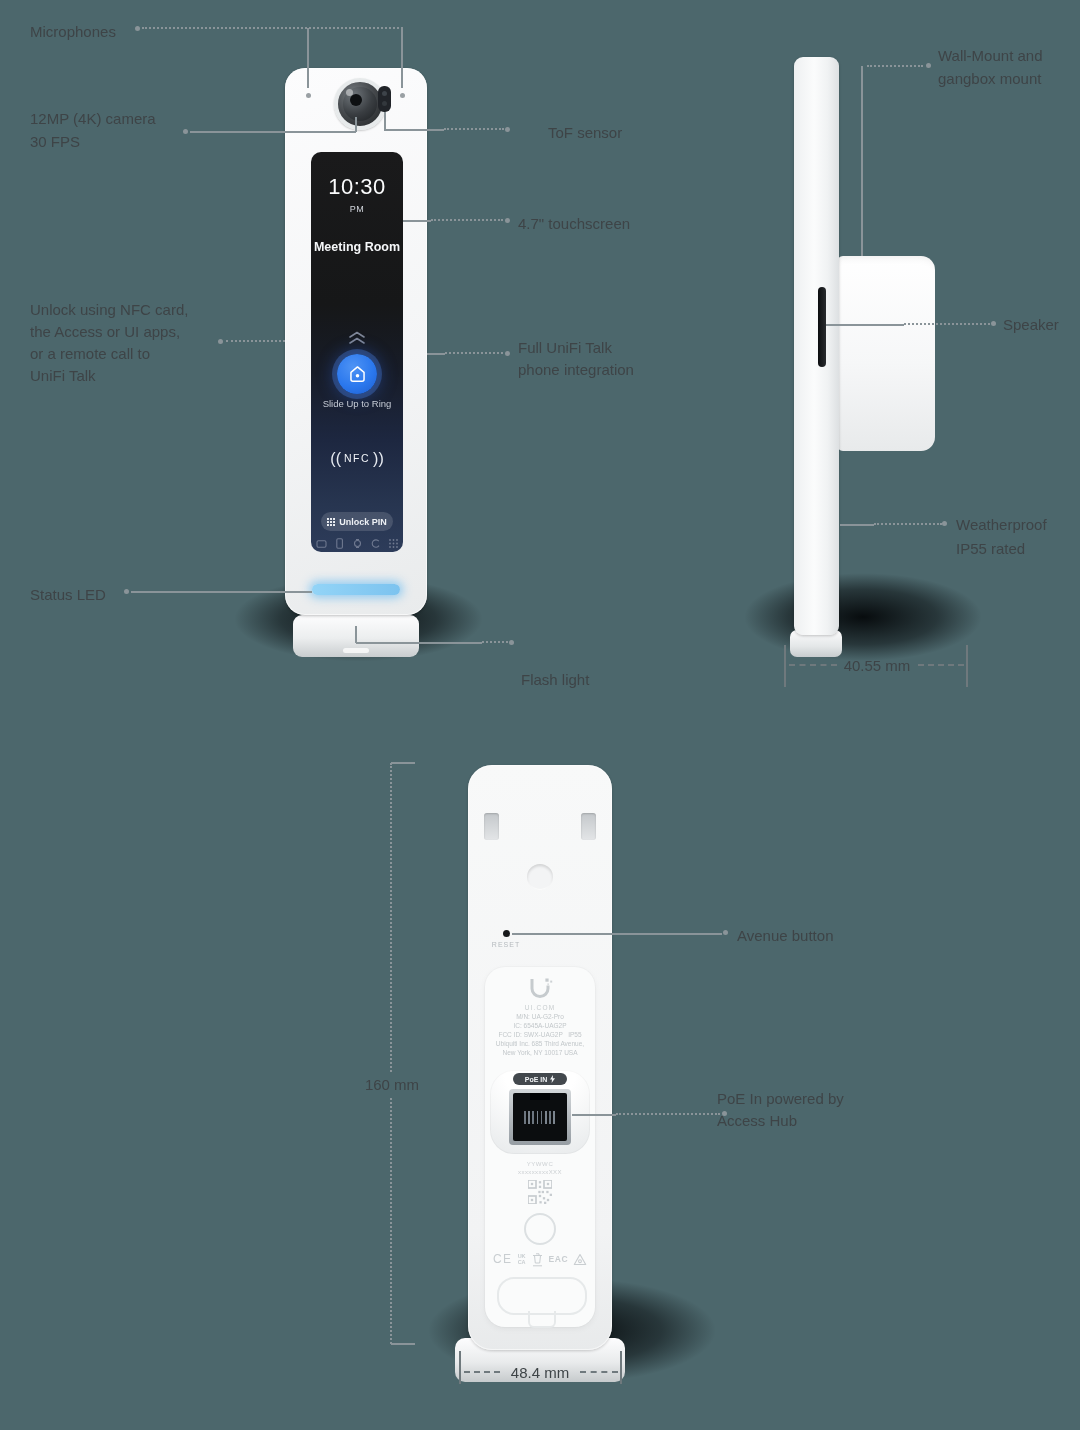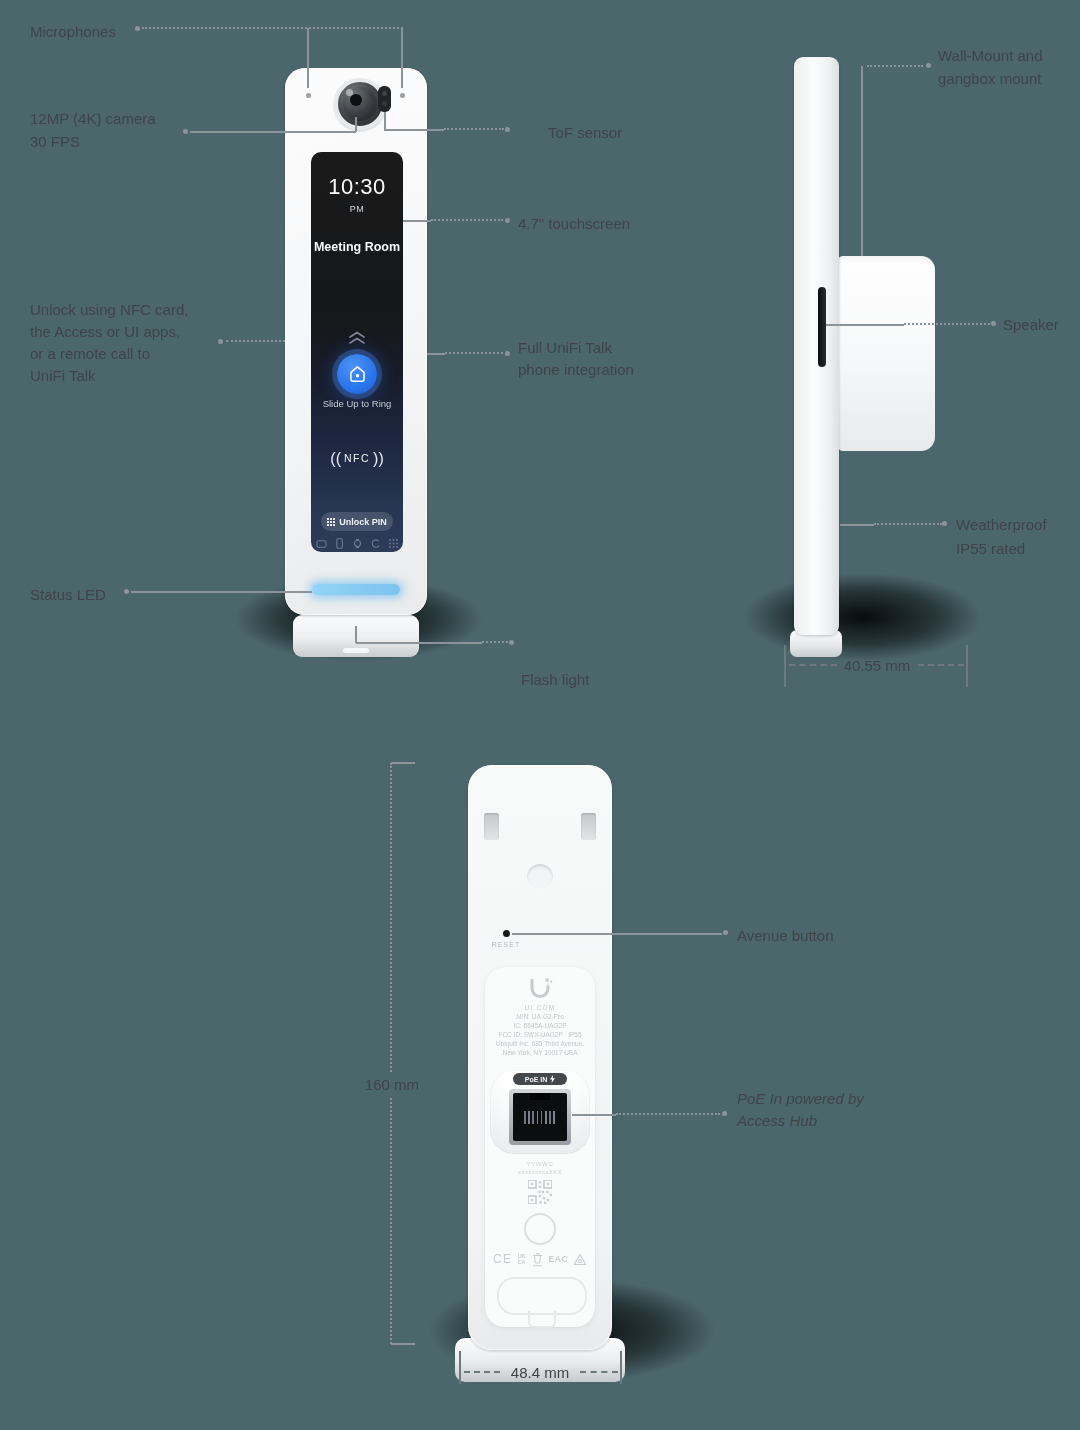--- a/index.html
+++ b/index.html
@@ -358,21 +358,21 @@
   <div class="dash" style="left:918px;top:664px;width:46px;"></div>
   <div class="lbl ctr" style="left:836px;top:655px;width:82px;">40.55 mm</div>
 
   <div class="ln" style="left:512px;top:933px;width:210px;height:1.5px;"></div>
   <div class="dot" style="left:723px;top:930px;"></div>
   <div class="lbl" style="left:737px;top:925px;">Avenue button</div>
 
   <div class="ln" style="left:572px;top:1114px;width:44px;height:1.5px;"></div>
   <div class="dh" style="left:616px;top:1113px;width:104px;"></div>
   <div class="dot" style="left:722px;top:1111px;"></div>
-  <div class="lbl" style="left:737px;top:1088px;font-style:italic;">
+  <div class="lbl" style="left:717px;top:1088px;">
     <div>PoE In powered by</div>
       <div>Access Hub</div>
   </div>
 
   <div class="dv" style="left:390px;top:763px;height:581px;"></div>
   <div class="tick" style="left:391px;top:762px;width:24px;height:1.5px;background:var(--line);"></div>
   <div class="tick" style="left:391px;top:1343px;width:24px;height:1.5px;background:var(--line);"></div>
   <div class="lbl ctr" style="left:352px;top:1041px;width:80px;background:var(--bg);margin-top:33px;">160 mm</div>
 
   <div class="tick" style="left:459px;top:1351px;width:1.5px;height:33px;"></div>

